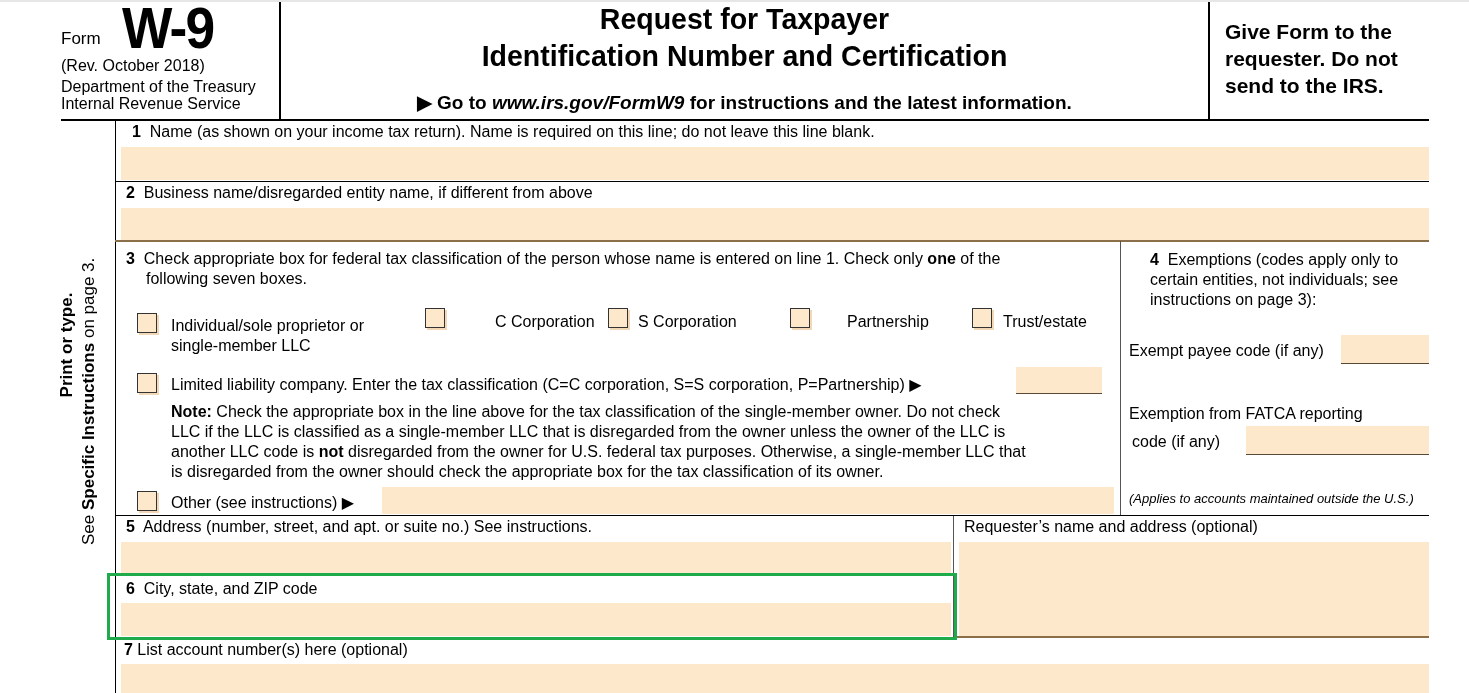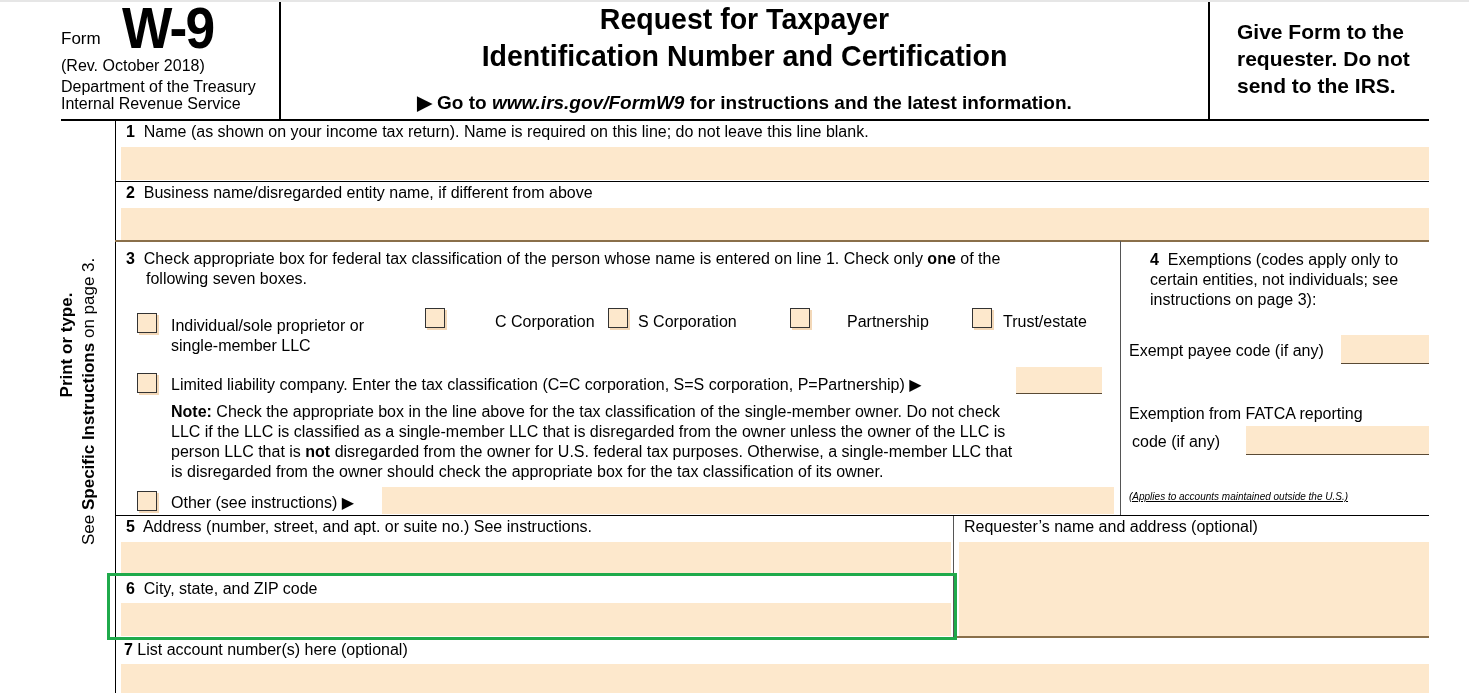--- a/index.html
+++ b/index.html
@@ -10,21 +10,21 @@
   
   .form-word { left:61px; top:29px; font-size:17px; }
   .form-num { left:122px; top:-6px; font-size:58px; font-weight:bold; letter-spacing:-2px; transform:scaleX(0.92); transform-origin:left; }
   .rev { left:61px; top:57px; font-size:16px; }
   .dept { left:61px; top:78px; font-size:16px; line-height:17px; }
   .vline-h1 { left:279px; top:2px; width:2px; height:118px; background:#000; }
   .vline-h2 { left:1208px; top:2px; width:2px; height:118px; background:#000; }
   .title { left:281px; top:0px; width:927px; text-align:center; font-size:30px; font-weight:bold; line-height:37px; transform:scaleX(0.95); }
   .goto { left:281px; top:91px; width:927px; text-align:center; font-size:19px; font-weight:bold; }
   .goto i { font-style: italic; }
-  .give { left:1225px; top:18px; font-size:21px; font-weight:bold; line-height:27px;margin-left:12px; }
+  .give { left:1225px; top:18px; font-size:21px; font-weight:bold; line-height:27px; }
   .hline-header { left:61px; top:119px; width:1368px; height:2px; background:#000; }
   
   .left-vline { left:115px; top:121px; width:1px; height:572px; background:#000; }
   .side-text { left:57px; top:545px; transform:rotate(-90deg); transform-origin:left top; width:430px; }
   .side-1 { font-size:17px; font-weight:bold; text-align:center; width:340px; margin-left:30px; }
   .side-2 { font-size:17px; text-align:left; margin-top:2px; }
   .side-2 b { font-weight:bold; }
   
   .lbl { font-size:16px; white-space:nowrap; }
   .lbl b { font-weight:bold; }
@@ -69,21 +69,21 @@
 <div class="abs side-text">
   <div class="side-1">Print or type.</div>
   <div class="side-2">
     <span>See</span>
     <b>Specific Instructions</b>
     <span>on page 3.</span>
   </div>
 </div>
 <div class="abs left-vline"></div>
 
-<div class="abs lbl" style="left:126px;top:123px;">
+<div class="abs lbl" style="left:132px;top:123px;">
   <b>1</b>&nbsp;
   <span>Name (as shown on your income tax return). Name is required on this line; do not leave this line blank.</span>
 </div>
 <div class="abs fill" style="left:121px;top:147px;width:1308px;height:33px;"></div>
 <div class="abs hl" style="left:115px;top:181px;width:1314px;"></div>
 
 <div class="abs lbl" style="left:126px;top:184px;">
   <b>2</b>&nbsp;
   <span>Business name/disregarded entity name, if different from above</span>
 </div>
@@ -115,21 +115,21 @@
 <div class="abs cb" style="left:137px;top:373px;"></div>
 <div class="abs lbl" style="left:171px;top:375px;">
   <span>Limited liability company. Enter the tax classification (C=C corporation, S=S corporation, P=Partnership)</span>
   <span>▶</span>
 </div>
 <div class="abs fill underline" style="left:1016px;top:367px;width:86px;height:27px;"></div>
 
 <div class="abs lbl" style="left:171px;top:402px;line-height:20px;">
   <div><b>Note:</b> <span>Check the appropriate box in the line above for the tax classification of the single-member owner.  Do not check</span></div>
   <div>LLC if the LLC is classified as a single-member LLC that is disregarded from the owner unless the owner of the LLC is</div>
-  <div><span>person LLC that is</span> <b>not</b> <span>disregarded from the owner for U.S. federal tax purposes. Otherwise, a single-member LLC that</span></div>
+  <div><span>another LLC code is</span> <b>not</b> <span>disregarded from the owner for U.S. federal tax purposes. Otherwise, a single-member LLC that</span></div>
   <div>is disregarded from the owner should check the appropriate box for the tax classification of its owner.</div>
 </div>
 
 <div class="abs cb" style="left:137px;top:491px;"></div>
 <div class="abs lbl" style="left:171px;top:493px;">
   <span>Other (see instructions)</span>
   <span>▶</span>
 </div>
 <div class="abs fill" style="left:382px;top:487px;width:732px;height:27px;"></div>
 
@@ -138,21 +138,21 @@
 <div class="abs lbl" style="left:1150px;top:250px;line-height:20px;">
   <div><b>4</b>&nbsp; <span>Exemptions (codes apply only to</span></div>
   <div>certain entities, not individuals; see</div>
   <div>instructions on page 3):</div>
 </div>
 <div class="abs lbl" style="left:1129px;top:342px;">Exempt payee code (if any)</div>
 <div class="abs fill underline" style="left:1341px;top:335px;width:88px;height:29px;"></div>
 <div class="abs lbl" style="left:1129px;top:405px;">Exemption from FATCA reporting</div>
 <div class="abs lbl" style="left:1132px;top:433px;">code (if any)</div>
 <div class="abs fill underline" style="left:1246px;top:426px;width:183px;height:29px;"></div>
-<div class="abs" style="left:1129px;top:491px;font-size:10px;font-style:italic;white-space:nowrap;text-decoration:underline;">(Applies to accounts maintained outside the U.S.)</div>
+<div class="abs" style="left:1129px;top:491px;font-size:13px;font-style:italic;white-space:nowrap;">(Applies to accounts maintained outside the U.S.)</div>
 
 <div class="abs hl" style="left:115px;top:515px;width:1314px;"></div>
 
 <div class="abs lbl" style="left:126px;top:518px;">
   <b>5</b>&nbsp;
   <span>Address (number, street, and apt. or suite no.) See instructions.</span>
 </div>
 <div class="abs fill" style="left:121px;top:542px;width:830px;height:32px;"></div>
 <div class="abs" style="left:953px;top:516px;width:1px;height:122px;background:#555;"></div>
 

